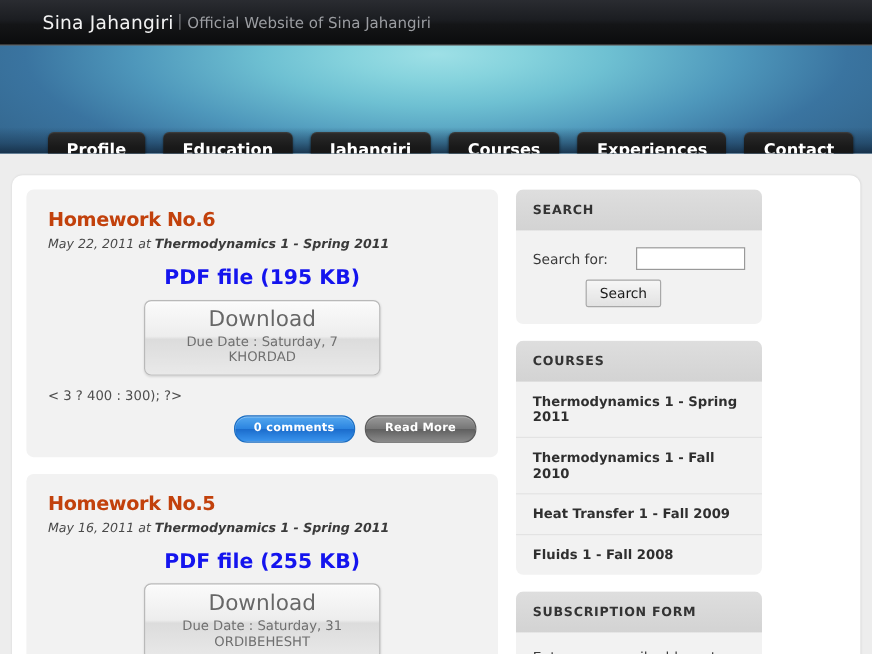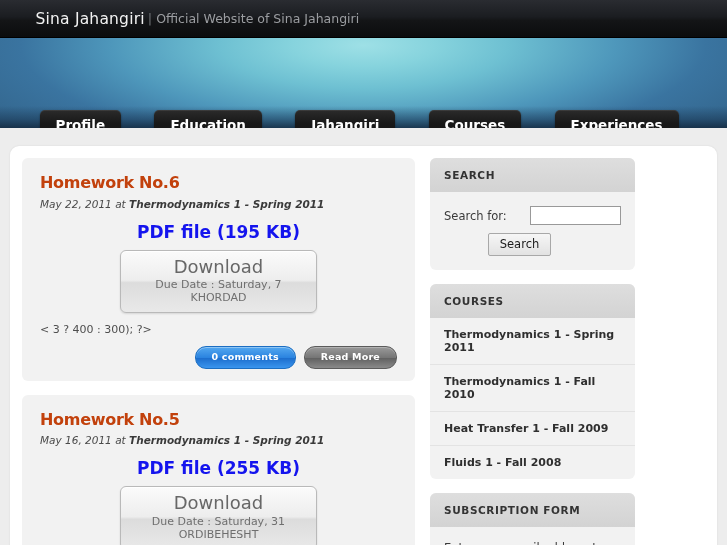--- a/index.html
+++ b/index.html
@@ -65,21 +65,21 @@
     background: linear-gradient(to bottom, rgba(30,64,96,0) 0%, rgba(25,54,82,.55) 60%, rgba(18,40,62,.85) 100%);
   }
 
   
   .nav {
     position: absolute;
     left: 0; right: 0;
     bottom: -14px;
     z-index: 5;
     display: flex;
-    justify-content: space-between;
+    justify-content: flex-start;
     width: 660px;
     margin: 0 auto;
     padding-left: 6px;
     box-sizing: border-box;
   }
   .nav-item {
     background: linear-gradient(to bottom, #2b2b2b 0%, #191919 40%, #101010 100%);
     color: #ffffff;
     font-size: 13.5px;
     font-weight: bold;
@@ -297,20 +297,21 @@
   </div>
 </div>
 
 <div class="banner">
   <nav class="nav">
     <div class="nav-item">Profile</div>
     <div class="nav-item">Education</div>
     <div class="nav-item">Jahangiri</div>
     <div class="nav-item">Courses</div>
     <div class="nav-item">Experiences</div>
+    <div class="nav-item">Contact</div>
   </nav>
 </div>
 
 <div class="wrap">
 
   <main class="content">
 
     <article class="post">
       <h1 class="post-title">Homework No.6</h1>
       <div class="post-meta">

